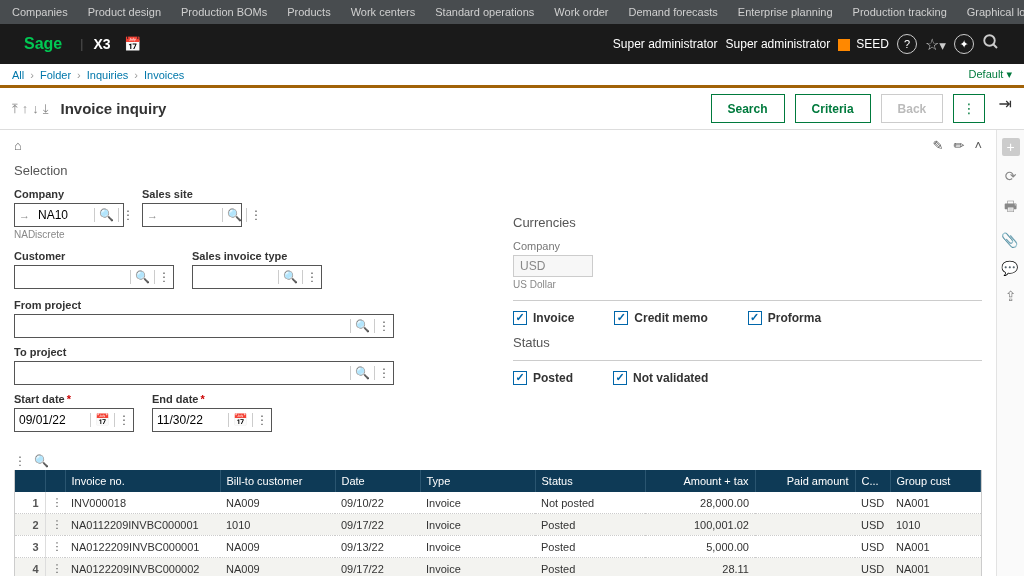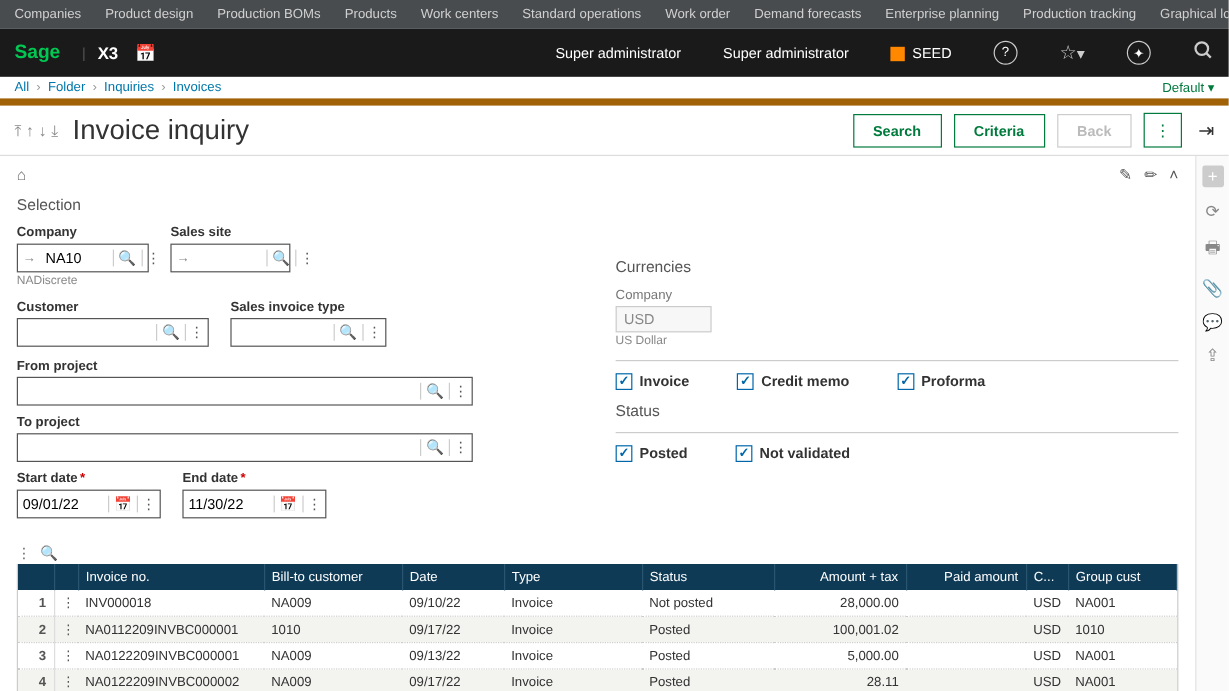--- a/index.html
+++ b/index.html
@@ -1,40 +1,40 @@
 <!DOCTYPE html>
 <html><head>
 <meta charset="utf-8">
 <style>
 * { box-sizing: border-box; margin: 0; padding: 0; font-family: Arial, sans-serif; }
 body { font-size: 12px; color: #333; background: #fff; overflow: hidden; width: 1024px; height: 576px; }
 
 .top-menu { background: #484c4f; height: 24px; display: flex; align-items: center; padding: 0 12px; gap: 20px; }
 .top-menu a { color: #d0d0d0; text-decoration: none; font-size: 11px; white-space: nowrap; }
 
-.header-bar { background: #1a1a1a; height: 40px; display: flex; align-items: center; padding: 0 12px; }
+.header-bar { background: #1a1a1a; height: 40px; display: flex; align-items: center; padding: 0 24px; }
 .logo { color: #00c853; font-weight: bold; font-size: 16px; margin-right: 8px; }
 .logo-sep { color: #555; margin: 0 10px; }
 .x3 { color: #fff; font-weight: bold; font-size: 14px; }
 .cal-icon { color: #ccc; margin-left: 14px; font-size: 14px; }
-.header-right { margin-left: auto; display: flex; align-items: center; gap: 35px; color: #fff; font-size: 12px; }
+.header-right { margin-left: auto; display: flex; align-items: center; gap: 8px; color: #fff; font-size: 12px; }
 .seed-box { width: 12px; height: 12px; background: #ff8800; display: inline-block; margin-right: 6px; vertical-align: middle; }
 .hdr-icon { color: #ccc; font-size: 16px; }
 .circle-icon { width: 20px; height: 20px; border: 1.5px solid #ccc; border-radius: 50%; display: inline-flex; align-items: center; justify-content: center; font-size: 11px; }
 
-.breadcrumb-bar { height: 24px; display: flex; align-items: center; padding: 0 12px; border-bottom: 6px solid #a16207; font-size: 11px; }
+.breadcrumb-bar { height: 24px; display: flex; align-items: center; padding: 0 12px; border-bottom: 3px solid #a16207; font-size: 11px; }
 .breadcrumb-bar a { color: #0077aa; text-decoration: none; }
 .breadcrumb-bar .sep { color: #999; margin: 0 6px; }
 .bc-right { margin-left: auto; color: #007a3d; font-size: 11px; }
 
 .title-bar { height: 42px; display: flex; align-items: center; padding: 0 12px; border-bottom: 1px solid #ddd; }
 .nav-arrows { display: flex; gap: 4px; margin-right: 12px; color: #888; }
 .nav-arrows span { font-size: 13px; }
-.page-title { font-size: 23px; font-weight: normal; text-align: right; }
-.title-actions { margin-left: auto; display: flex; gap: 10px; align-items: center; }
+.page-title { font-size: 15px; font-weight: bold; text-align: right; }
+.title-actions { margin-left: auto; display: flex; gap: 10px; }
 .btn { border: 1.5px solid; padding: 6px 16px; font-size: 12px; font-weight: bold; background: #fff; cursor: pointer; }
 .btn-green { border-color: #007a3d; color: #007a3d; }
 .btn-gray { border-color: #ccc; color: #bbb; }
 .btn-menu { border: 1.5px solid #007a3d; color: #007a3d; padding: 6px 8px; background: #fff; cursor: pointer; }
 .exit-icon { color: #333; font-size: 16px; margin-left: 4px;}
 
 .main-wrap { display: flex; height: calc(576px - 24px - 40px - 24px - 42px); }
 .content { flex: 1; padding: 8px 14px 0 14px; overflow: auto; }
 .right-rail { width: 28px; background: #fafafa; border-left: 1px solid #e3e3e3; display: flex; flex-direction: column; align-items: center; gap: 12px; padding-top: 8px; }
 .right-rail span { color: #888; font-size: 14px; }

